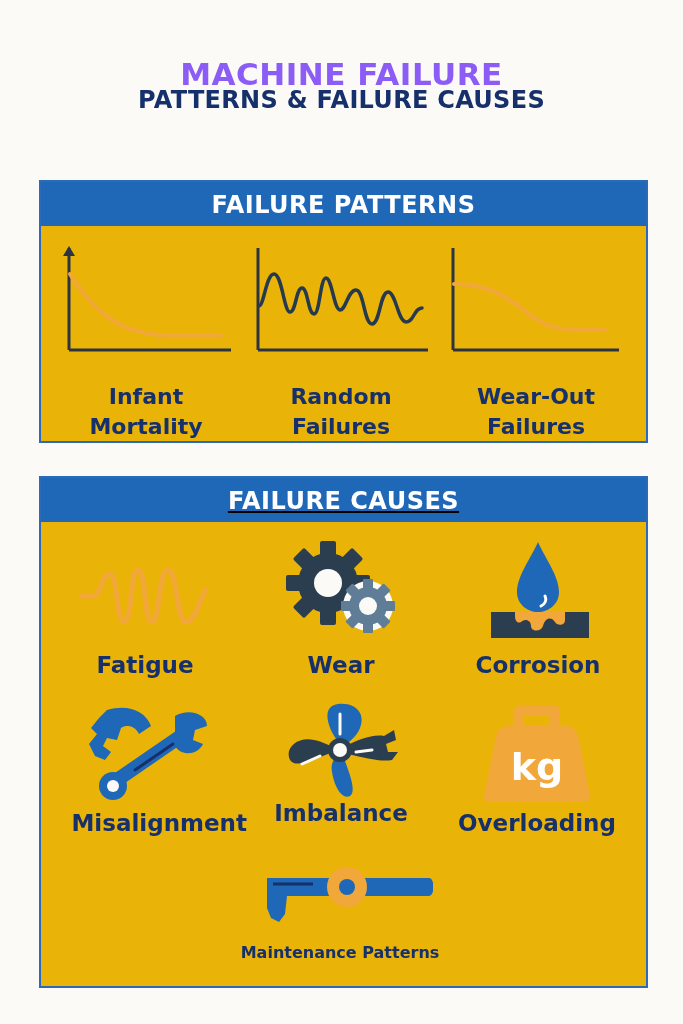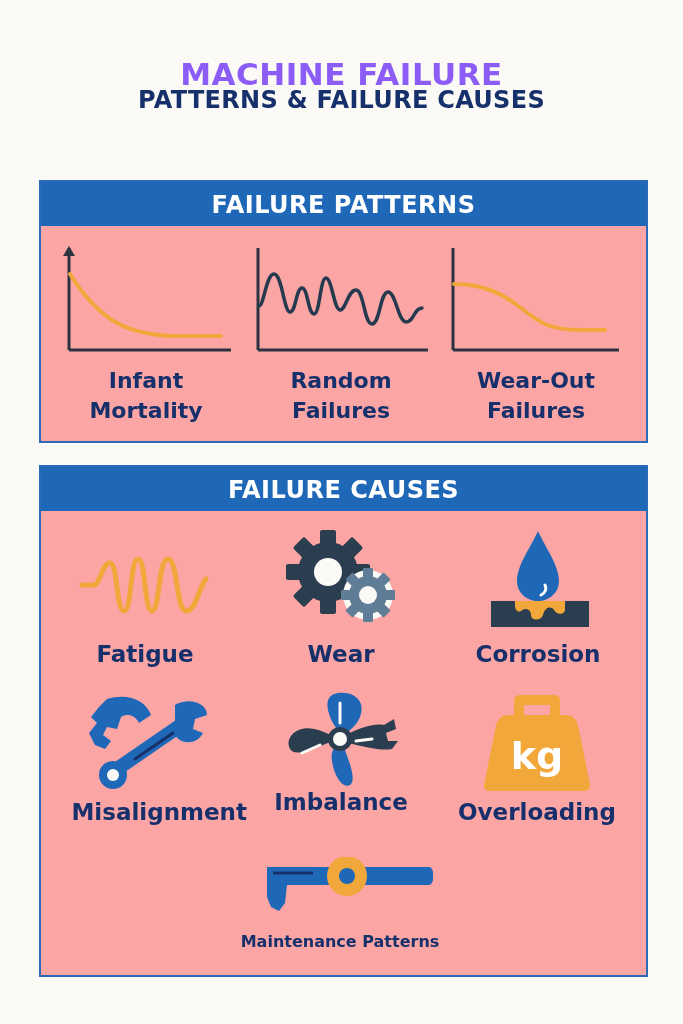--- a/index.html
+++ b/index.html
@@ -10,33 +10,33 @@
   .title1 {
     position: absolute; top: 56px; left: 0; width: 683px; text-align: center;
     font-size: 31px; font-weight: bold; color: #8b5cf6; letter-spacing: 0.5px;
   }
   .title2 {
     position: absolute; top: 86px; left: 0; width: 683px; text-align: center;
     font-size: 24px; font-weight: bold; color: #16306b; letter-spacing: 0.3px;
   }
   .panel {
     position: absolute; left: 39px; width: 609px;
-    border: 2px solid #2a6ab8; box-sizing: border-box; background: #fca5a5;
+    border: 2px solid #2a6ab8; box-sizing: border-box; background: #eab308;
   }
   .panel-header {
     background: #1f68b8; color: #ffffff; text-align: center;
     font-weight: bold; font-size: 24px; letter-spacing: 0.5px;
     height: 44px; line-height: 46px;
   }
   #patterns { top: 180px; height: 263px; }
-  #causes { top: 465px; height: 512px; }
+  #causes { top: 476px; height: 512px; text-decoration: underline; }
   .pattern { position: absolute; top: 62px; width: 190px; }
   .pattern svg { display: block; }
   .pattern-label {
-    position: absolute; top: 122px; width: 190px; text-align: center;
+    position: absolute; top: 138px; width: 190px; text-align: center;
     font-size: 22px; font-weight: bold; color: #16306b; line-height: 30px;
   }
   .cause { position: absolute; width: 200px; }
   .cause svg { display: block; margin: 0 auto; }
   .cause-label {
     text-align: center; font-size: 23px; font-weight: bold; color: #16306b;
     white-space: nowrap;
   }
   .maint-label {
     position: absolute; top: 465px; left: 0; width: 598px; text-align: center;

